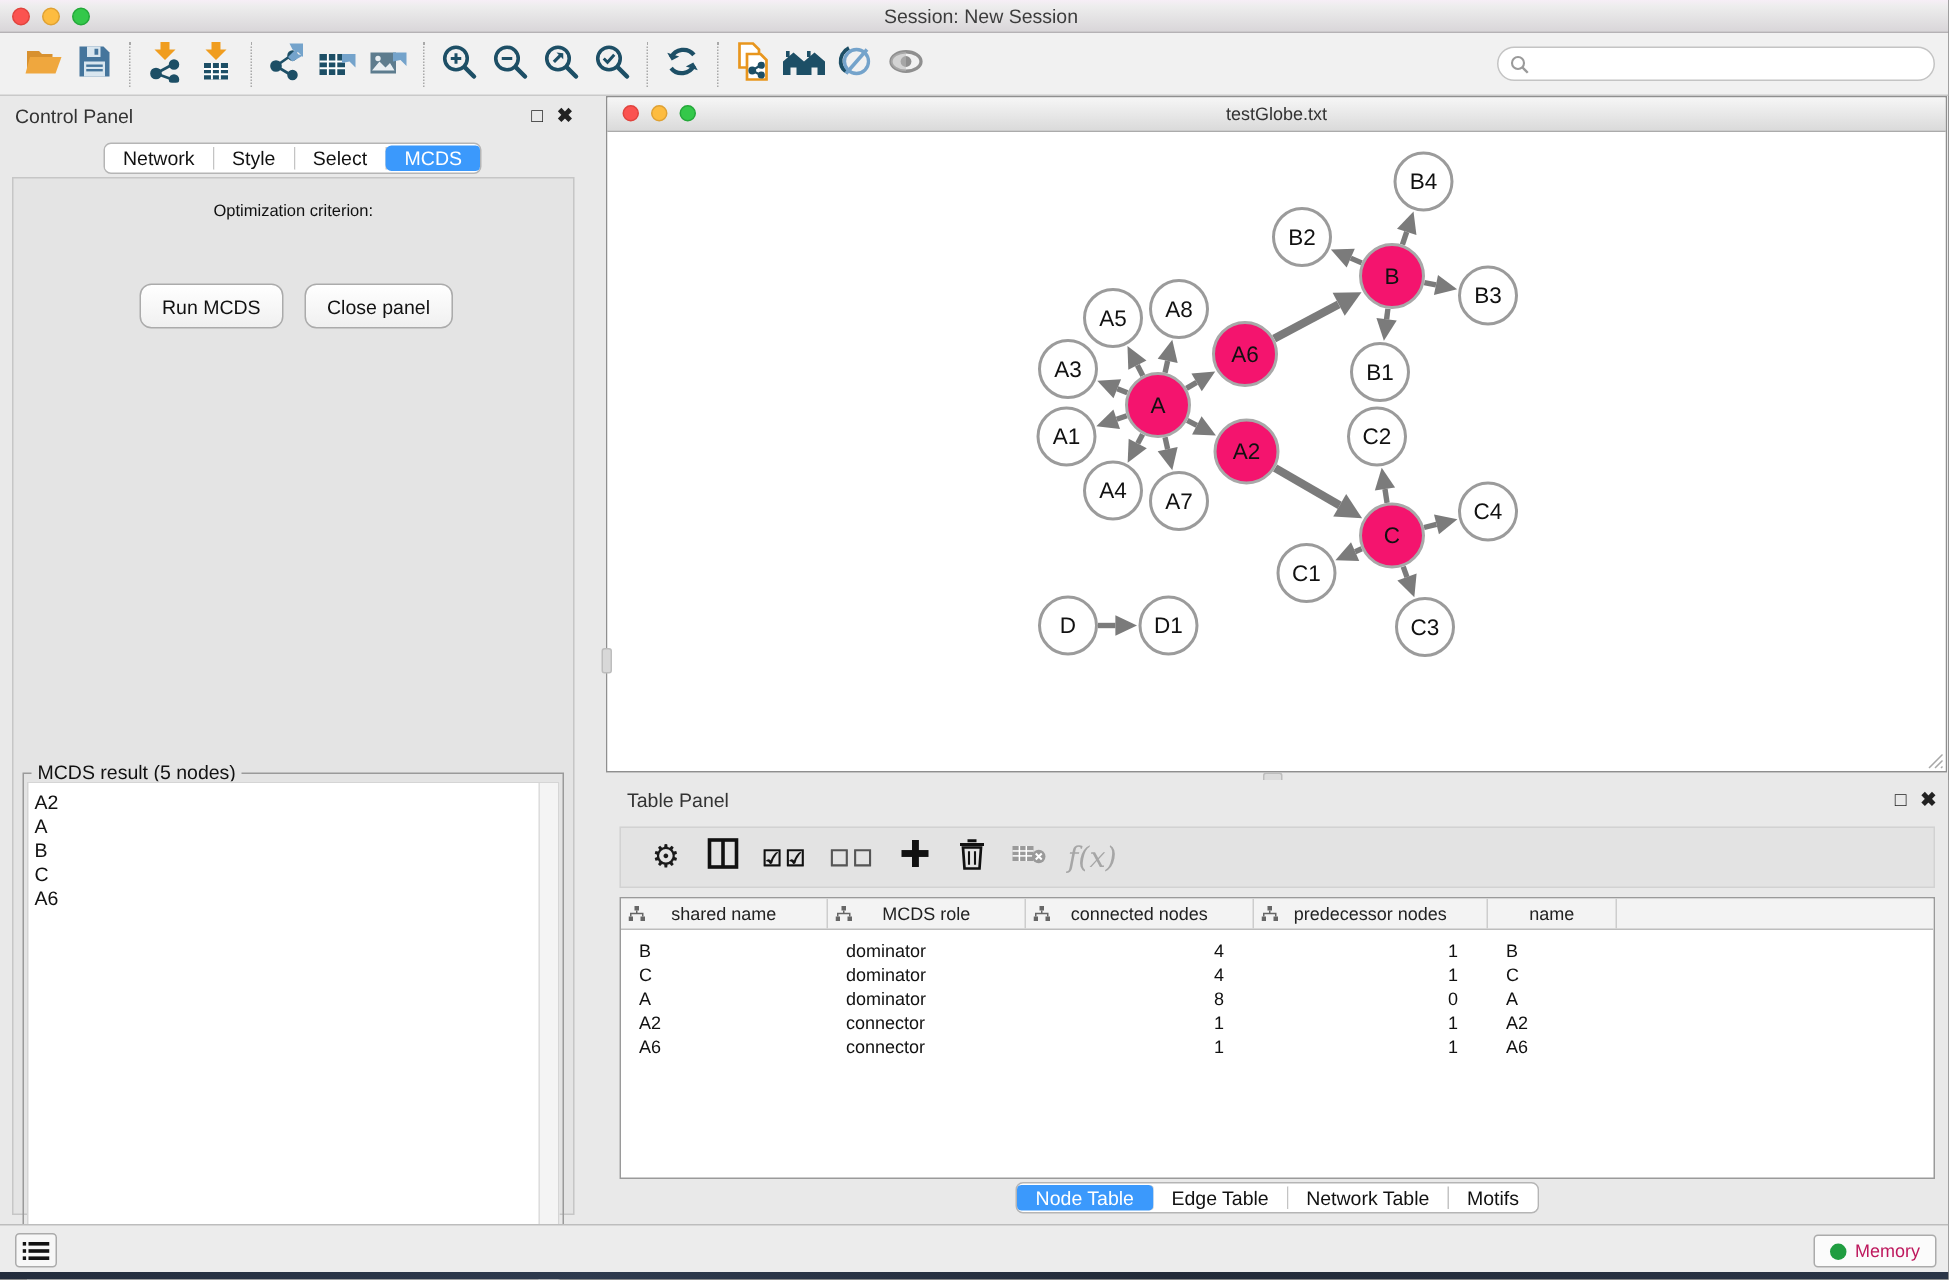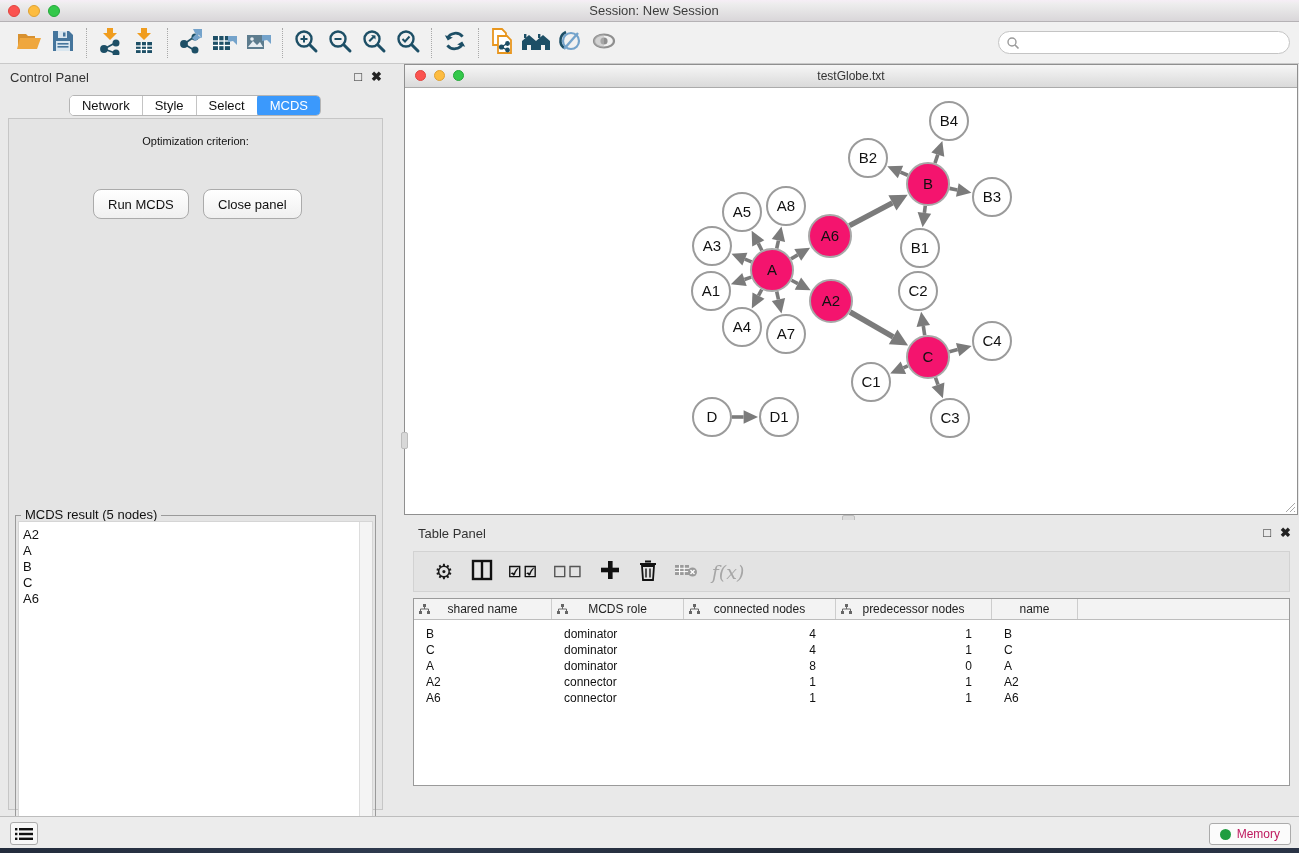--- a/index.html
+++ b/index.html
@@ -29,21 +29,21 @@
     background:#fff; border:1px solid #c4c4c4; border-radius:12px; display:flex; align-items:center; }
   .search-field svg { margin-left:7px; }
   .search-field input { flex:1; border:none; outline:none; background:transparent; font-size:12px; padding:0 8px 0 4px; }
 
   
   .cpanel { position:absolute; left:0; top:64px; width:390px; height:752px; background:#e9e9e9; }
   .panel-head { position:relative; height:26px; }
   .panel-head .ptitle { position:absolute; left:10px; top:6px; font-size:13px; color:#333; }
   .panel-head .picons { position:absolute; right:8px; top:5px; font-size:13px; color:#222; display:flex; gap:9px; }
   .picons span { cursor:default; }
-  .seg { display:flex; border:1px solid #b5b5b5; border-radius:5px; background:#fff; overflow:hidden; height:21px; }
+  .seg { display:flex; border:1px solid #b5b5b5; border-radius:5px; background:#fff; overflow:hidden; height:21px;align-items:center; }
   .seg-item { font-size:13px; color:#111; display:flex; align-items:center; justify-content:center;
     border-right:1px solid #c4c4c4; padding:0 12px; background:#fff; }
   .seg-item:last-child { border-right:none; }
   .seg-item.active { background:#3b99fc; color:#fff; border-radius:4px; margin:-1px; padding:1px 13px; }
   .cp-tabs-wrap { position:absolute; left:0; top:31px; width:390px; display:flex; justify-content:center; }
   .cp-content { position:absolute; left:8px; top:54px; width:375px; height:692px;
     background:#e4e4e4; border:1px solid #c6c6c6; }
   .opt-label { position:absolute; left:0; width:100%; top:16px; text-align:center; font-size:11px; color:#111; }
   .select { position:absolute; left:34px; top:36px; width:313px; height:22px; background:#fff;
     border:1px solid #ababab; border-radius:4px; font-size:13px; color:#111; display:flex; align-items:center; }
@@ -566,20 +566,28 @@
           </div>
           <div class="trow">
             <div class="td" style="width: 138px; text-align: left; padding: 0px 0px 0px 12px;">A6</div>
             <div class="td" style="width: 132px; text-align: left; padding: 0px 0px 0px 12px;">connector</div>
             <div class="td" style="width: 152px; text-align: right; padding: 0px 20px 0px 0px;">1</div>
             <div class="td" style="width: 156px; text-align: right; padding: 0px 20px 0px 0px;">1</div>
             <div class="td" style="width: 86px; text-align: left; padding: 0px 0px 0px 12px;">A6</div>
           </div>
         </div>
     </div>
+    <div class="tp-tabs-wrap">
+      <div class="seg" id="table-tabs">
+          <div class="seg-item active">Node Table</div>
+          <div class="seg-item">Edge Table</div>
+          <div class="seg-item">Network Table</div>
+          <div class="seg-item">Motifs</div>
+        </div>
+    </div>
   </div>
 
   <div class="statusbar">
     <div class="list-btn">
       <svg width="18" height="14" viewBox="0 0 18 14">
           <g fill="#111">
             <rect x="0" y="1" width="2.4" height="2.4"></rect>
             <rect x="4" y="1" width="14" height="2.4"></rect>
             <rect x="0" y="5.8" width="2.4" height="2.4"></rect>
             <rect x="4" y="5.8" width="14" height="2.4"></rect>

